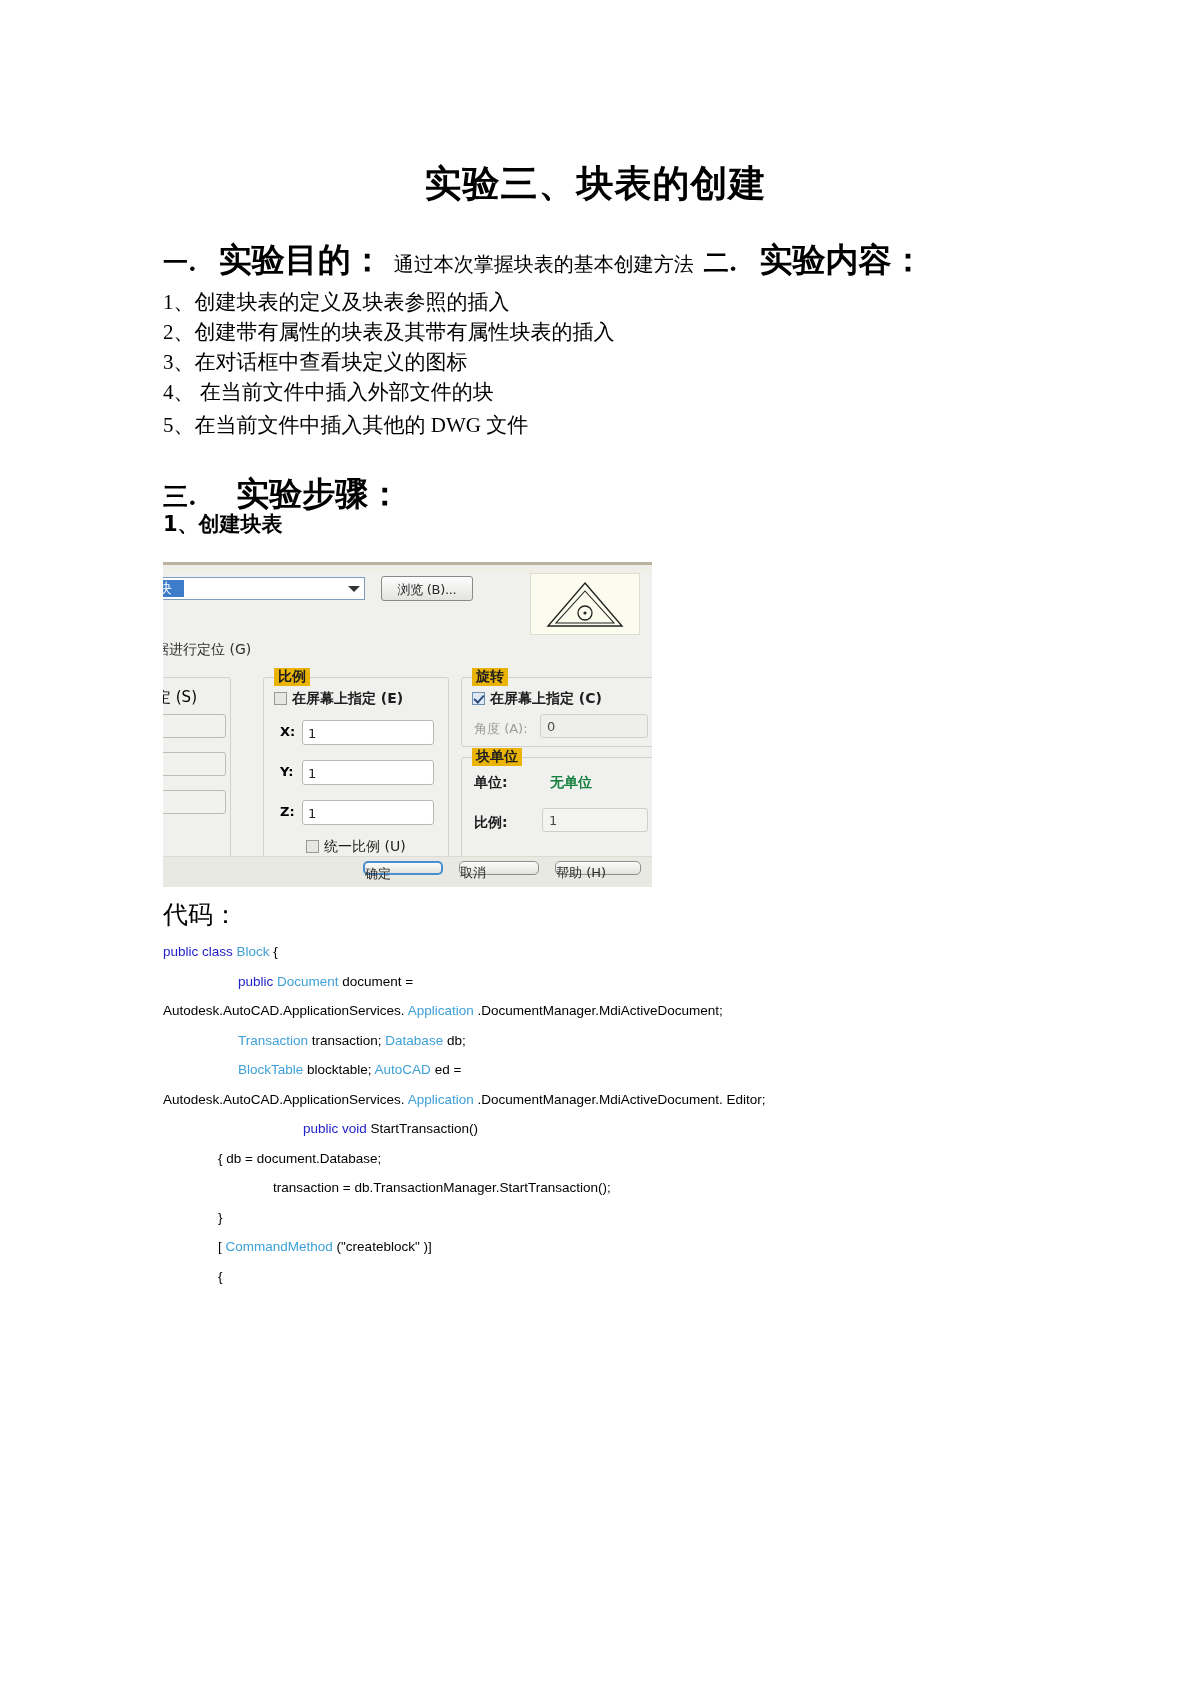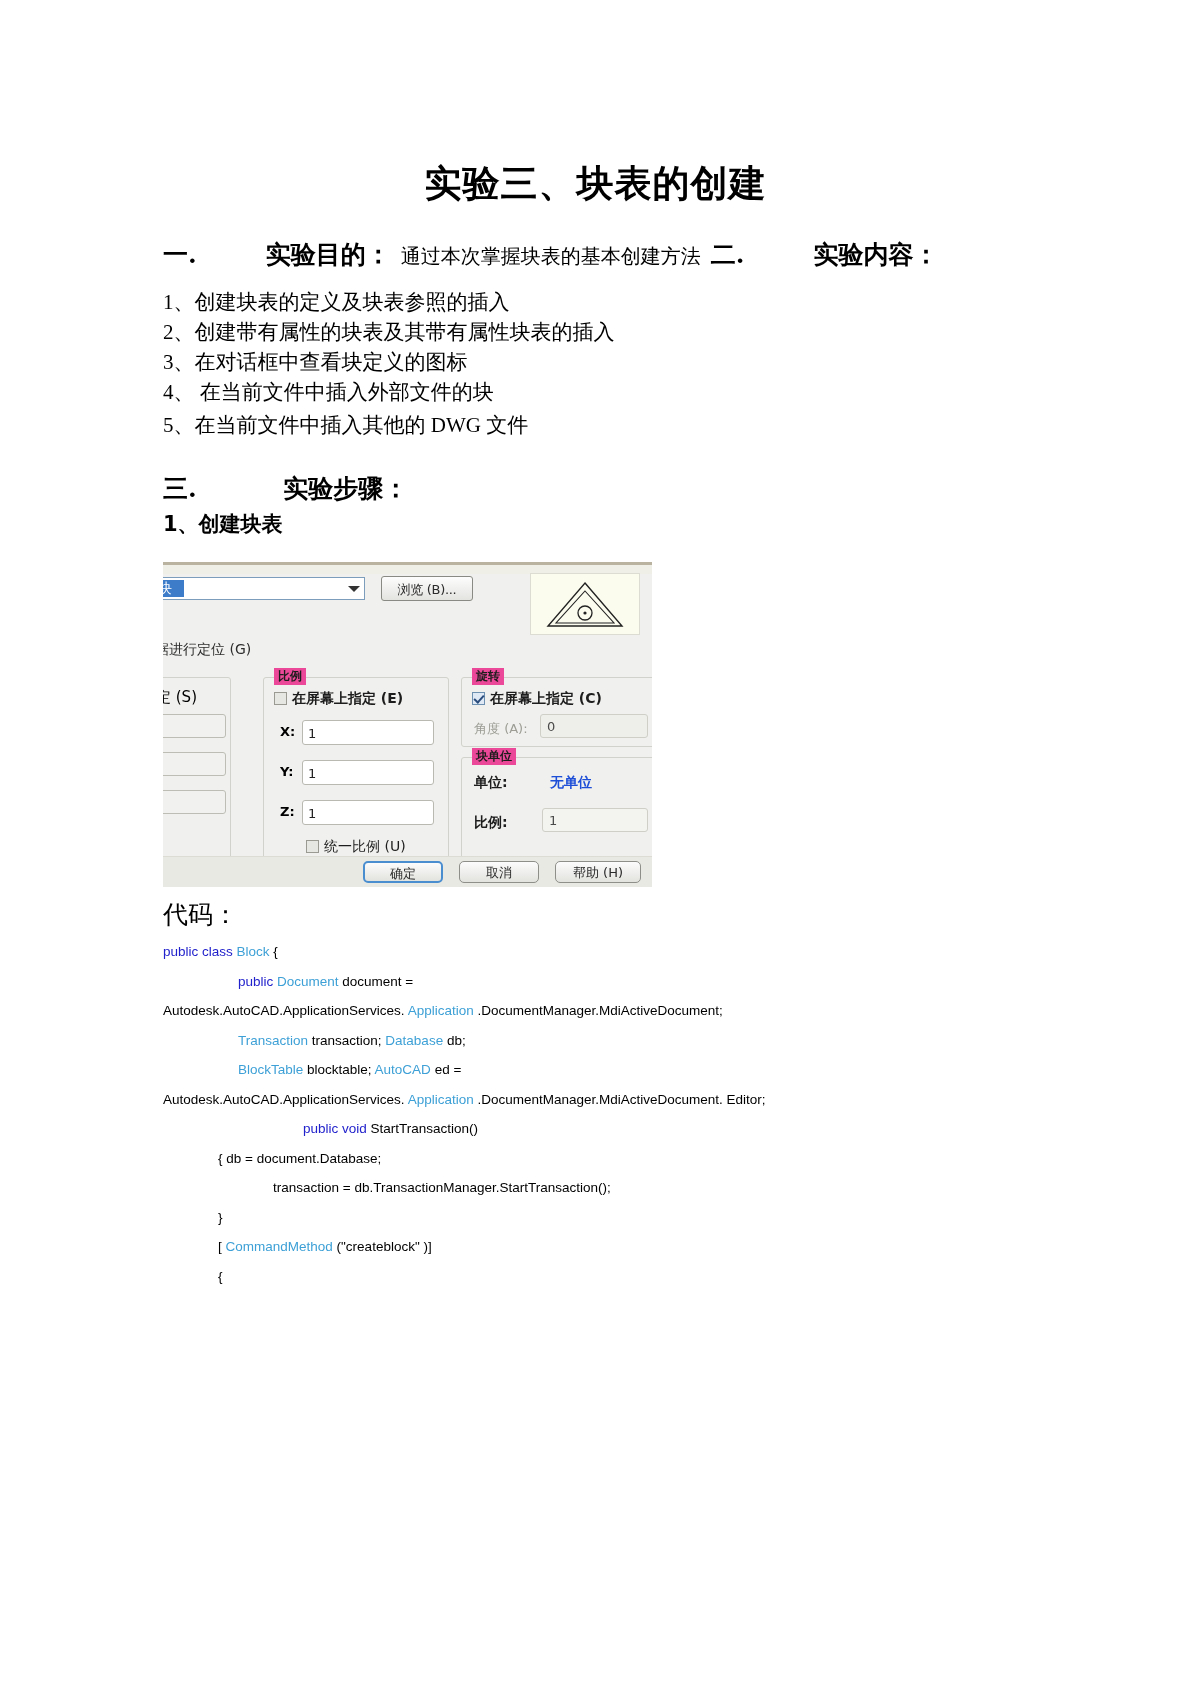--- a/index.html
+++ b/index.html
@@ -48,24 +48,23 @@
     font-size: 0;
   }
   .sec-num {
     font-size: 25px;
     font-weight: 700;
     font-family: "DejaVu Serif", "Liberation Serif", serif;
   }
   .sec-gap { display: inline-block; width: 22px; }
   .sec-gap-sm { display: inline-block; width: 10px; }
   .sec-title {
-    font-size: 25px;
+    font-size: 33px;
     font-weight: 700;
     font-family: "DejaVu Serif", "Liberation Serif", serif;
-    margin-left: 47px;
   }
   .sec-desc {
     font-size: 20px;
     font-weight: 400;
     font-family: Liberation Sans, sans-serif;
   }
 
   
   .list {
     position: absolute;
@@ -218,23 +217,23 @@
     position: absolute;
     left: 100px; top: 112px;
     width: 186px; height: 192px;
     border: 1px solid #d2d2cc;
     border-radius: 3px;
     box-sizing: border-box;
   }
   .grp-title {
     position: absolute;
     top: -10px; left: 10px;
-    background: #ec4899;
+    background: #eab308;
     padding: 0 4px;
-    font-size: 12px;
+    font-size: 14px;
     font-weight: 700;
     font-family: "DejaVu Sans", "Liberation Sans", sans-serif;
     color: #1d1d1d;
     white-space: nowrap;
   }
   .chk-row {
     position: absolute;
     left: 10px;
     font-size: 14px;
     font-weight: 700;
@@ -305,21 +304,21 @@
     font-weight: 700;
     font-family: "DejaVu Sans", "Liberation Sans", sans-serif;
     color: #1d1d1d;
     white-space: nowrap;
   }
   .kv-val {
     position: absolute;
     font-size: 14px;
     font-weight: 700;
     font-family: "DejaVu Sans", "Liberation Sans", sans-serif;
-    color: #1d4ed8;
+    color: #15803d;
     white-space: nowrap;
   }
   .grey-field {
     position: absolute;
     height: 24px;
     background: #eeeeea;
     border: 1px solid #cfcfc8;
     border-radius: 3px;
     box-sizing: border-box;
     font-size: 13px;
@@ -341,27 +340,27 @@
     position: absolute;
     left: 0; bottom: 0;
     width: 100%;
     height: 30px;
     background: #e9e9e4;
     border-top: 1px solid #dcdcd5;
   }
   .fig-btn {
     position: absolute;
     top: 4px;
-    height: 22px;
+    height: 14px;
     background: linear-gradient(#fcfcfc,#e2e2de);
     border: 1px solid #8f8f89;
     border-radius: 5px;
     font-size: 13px;
     font-family: "DejaVu Sans", "Liberation Sans", sans-serif;
-    text-align: center;
+    text-align: left;
     line-height: 22px;
     color: #2a2a2a;
     box-sizing: border-box;
   }
   .fig-btn.primary { border: 2px solid #4a8ed0; }
 
   
   .code-head {
     position: absolute;
     left: 163px;

